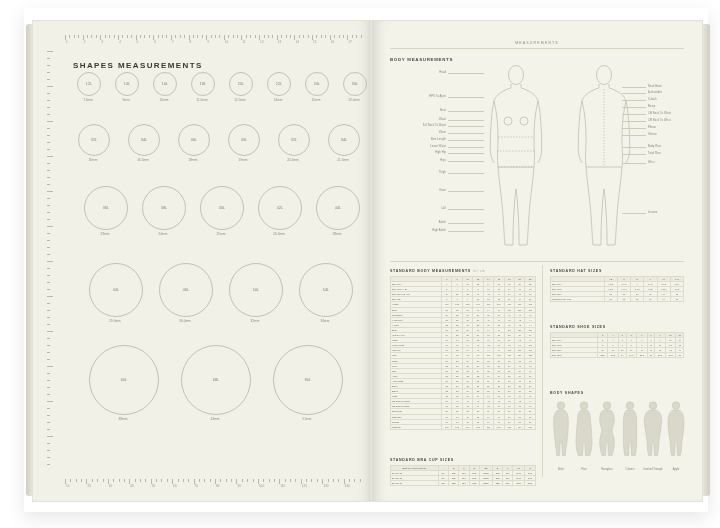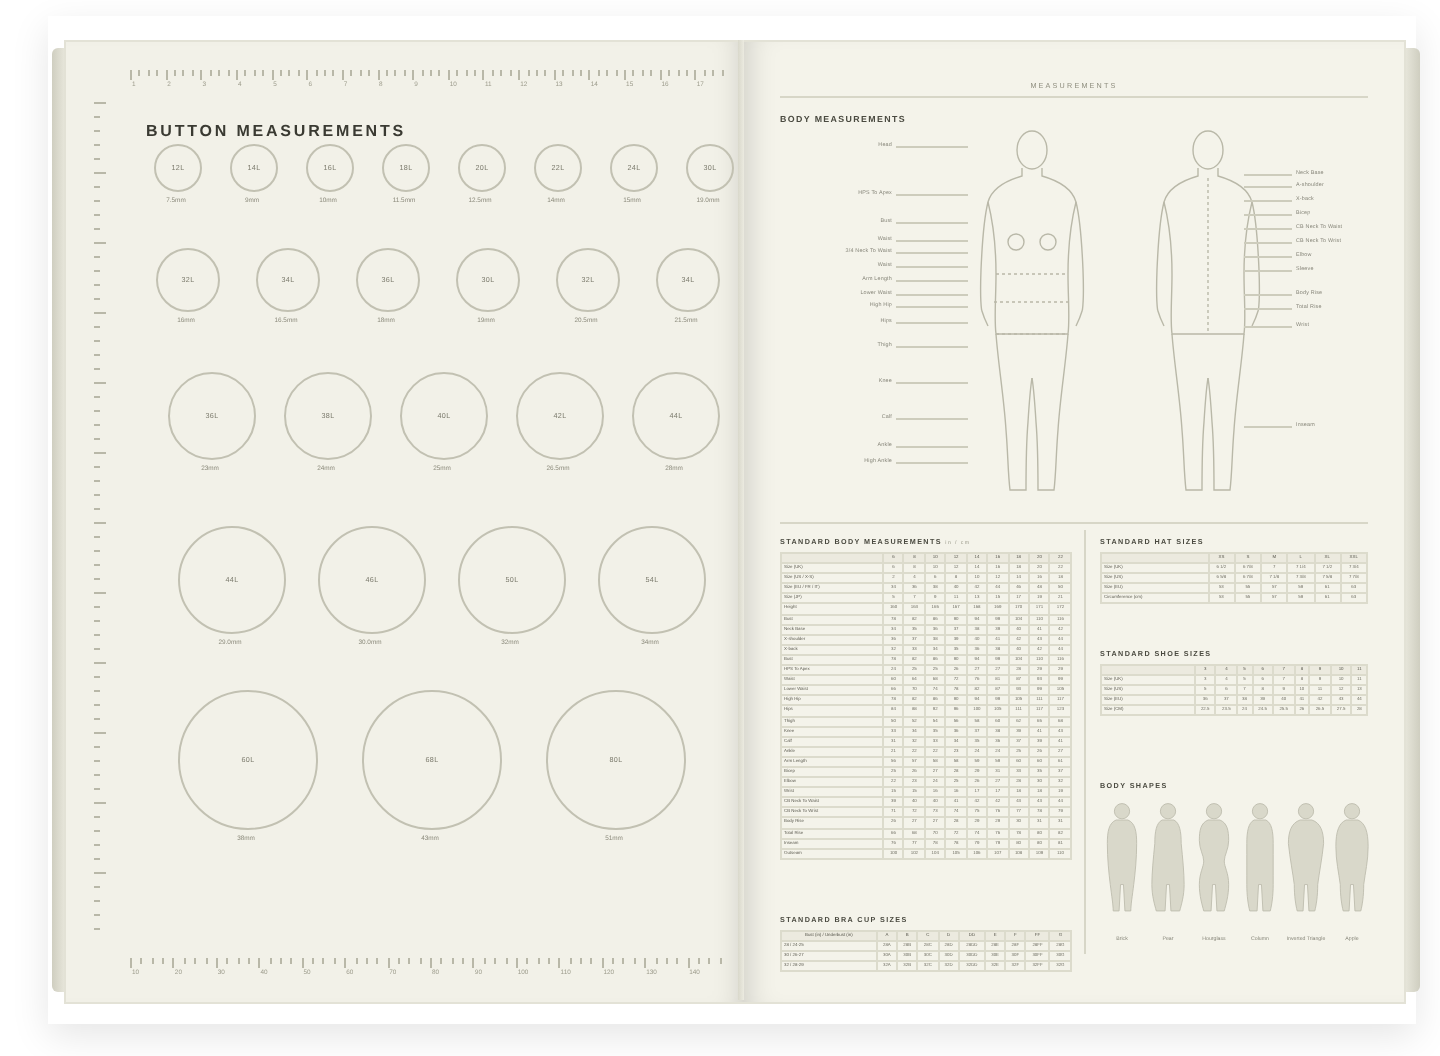--- a/index.html
+++ b/index.html
@@ -58,21 +58,21 @@
 </head>
 <body>
 
 <div class="page">
   <div class="book">
     <div class="book-shadow"></div>
     <div class="edge-left"></div>
     <div class="edge-right"></div>
 
     <div class="leftpage">
-      <div class="l-title">BUTTON MEASUREMENTS</div>
+      <div class="l-title">SHAPES MEASUREMENTS</div>
 
       <div class="ruler" id="ruler-top" style="left:32px;top:14px;width:300px;height:9px;">
           <div class="tick" style="left: 0px; top: 0px; width: 0.4px; height: 5px;"></div>
           <div class="tick" style="left: 4.41176px; top: 0px; width: 0.4px; height: 2.6px;"></div>
           <div class="tick" style="left: 8.82353px; top: 0px; width: 0.4px; height: 2.6px;"></div>
           <div class="tick" style="left: 13.2353px; top: 0px; width: 0.4px; height: 2.6px;"></div>
           <div class="tick" style="left: 17.6471px; top: 0px; width: 0.4px; height: 5px;"></div>
           <div class="tick" style="left: 22.0588px; top: 0px; width: 0.4px; height: 2.6px;"></div>
           <div class="tick" style="left: 26.4706px; top: 0px; width: 0.4px; height: 2.6px;"></div>
           <div class="tick" style="left: 30.8824px; top: 0px; width: 0.4px; height: 2.6px;"></div>

